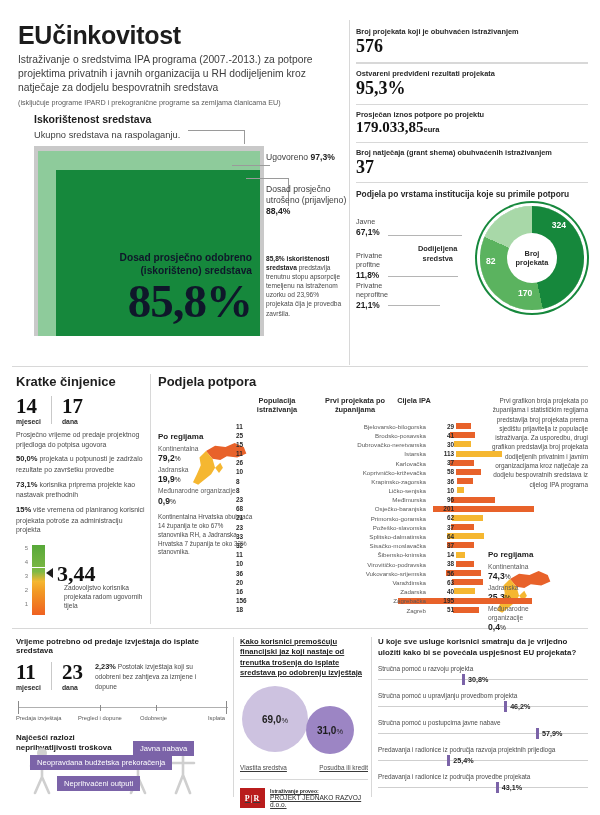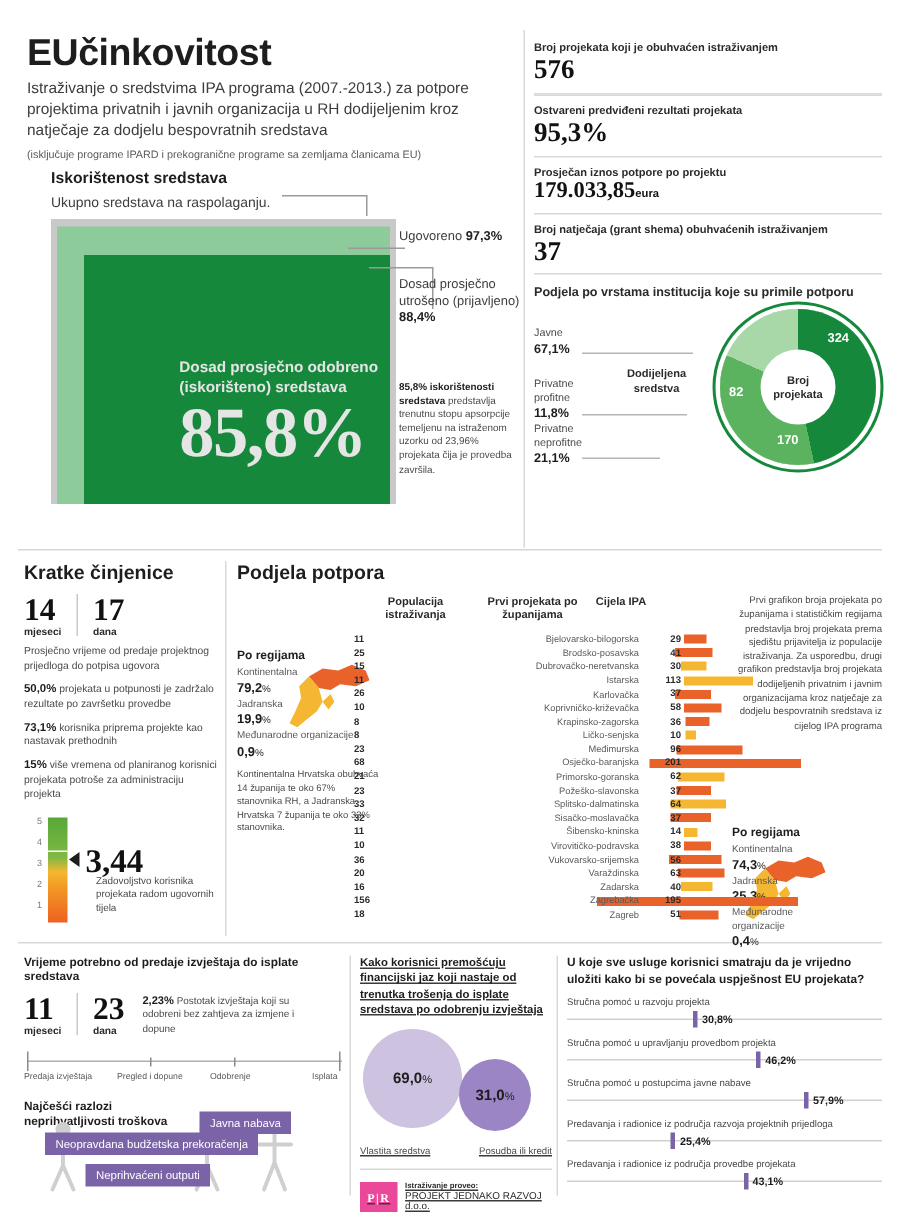--- a/index.html
+++ b/index.html
@@ -25,21 +25,21 @@
 
   
   .sec-title { font-size:10.5px; font-weight:bold; color:#1d1d1d; }
   .usage { position:absolute; left:34px; top:113px; width:310px; }
   .usage-lead { font-size:9.3px; color:#3d3d3d; margin-top:5px; }
   .nest { position:relative; margin-top:6px; width:230px; height:190px; }
   .nest .lvl { position:absolute; }
   .nest .l1 { left:0; top:0; width:230px; height:190px; background:#c9c9c9; }
   .nest .l2 { left:4px; top:5px; width:222px; height:185px; background:#8ecb9b; }
   .nest .l3 { left:22px; top:24px; width:204px; height:166px; background:#16883c; }
-  .nest .lbl { position:absolute; right:8px; bottom:24px; color:#e5e5e5; }
+  .nest .lbl { position:absolute; right:8px; bottom:12px; text-align:right; color:#0f172a; }
   .nest .lbl .t { font-size:10.2px; font-weight:bold; line-height:1.25; }
   .nest .big { font-family:"Liberation Serif", serif; font-size:47px; font-weight:bold; line-height:0.95; margin-top:2px; letter-spacing:-1px;}
 
   .callouts { position:absolute; left:248px; top:152px; width:110px; }
   .co { font-size:8.6px; color:#3d3d3d; line-height:1.3; }
   .co b { color:#222; }
   .co.c1 { position:absolute; top:0; left:18px; white-space:nowrap; }
   .co.c2 { position:absolute; top:32px; left:18px; width:92px; }
   .note85 { position:absolute; left:266px; top:254px; width:78px; font-size:6.6px; line-height:1.38; color:#4a4a4a; }
   .note85 b { color:#222; }
@@ -144,21 +144,21 @@
   .bm-t { font-size:7.6px; font-weight:bold; color:#1d1d1d; line-height:1.35; }
   .circ-area { position:relative; height:78px; margin-top:6px; }
   .circ { position:absolute; border-radius:50%; display:flex; align-items:center; justify-content:center; }
   .c-big { left:2px; top:2px; width:66px; height:66px; background:#cdc2e0; }
   .c-sm { left:66px; top:22px; width:48px; height:48px; background:#9c85c4; }
   .circ .cv { font-size:10px; font-weight:bold; color:#1d1d1d; }
   .circ .cv .pc { font-size:7.4px; font-weight:normal; }
   .c-cap { font-size:6.4px; color:#4a4a4a; }
 
   .logo-box { display:flex; align-items:center; gap:5px; margin-top:8px; }
-  .logo-mark { width:28px; height:20px; background:#ec4899; color:#fff; font-size:8px; font-weight:bold;
+  .logo-mark { width:28px; height:20px; background:#b91c1c; color:#fff; font-size:8px; font-weight:bold;
                display:flex; align-items:center; justify-content:center; letter-spacing:1px; font-family:"Liberation Serif",serif;}
   .logo-txt .a { font-size:5.2px; font-weight:bold; color:#2a2a2a; }
   .logo-txt .b { font-size:6.6px; color:#2a2a2a; }
 
   
   .br { position:absolute; left:378px; top:637px; width:210px; }
   .br-t { font-size:7.9px; font-weight:bold; color:#1d1d1d; line-height:1.35; }
   .svc { margin-top:7px; }
   .svc-lab { font-size:6.4px; color:#4a4a4a; }
   .svc-row { position:relative; height:12px; margin-top:1px; }

